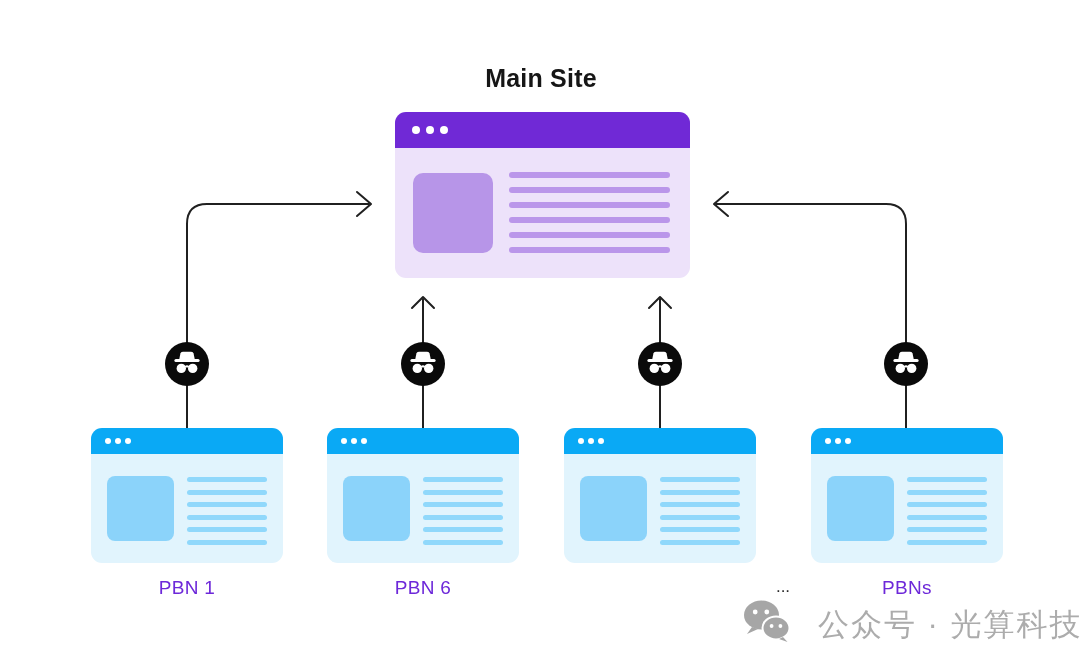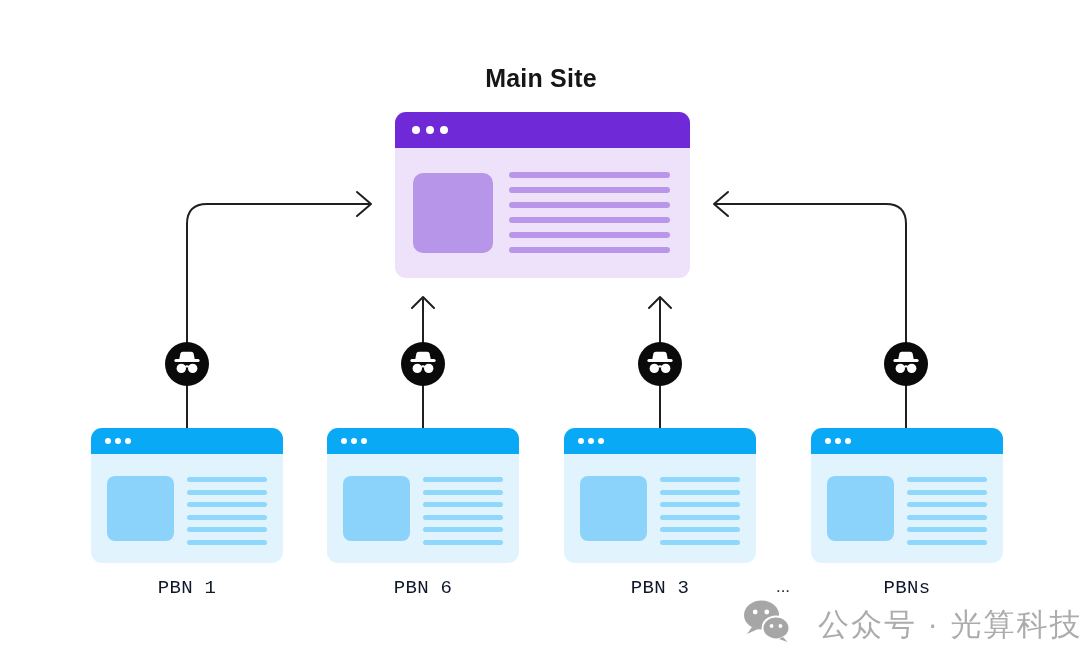--- a/index.html
+++ b/index.html
@@ -46,21 +46,21 @@
   
   .arrows{position:absolute;left:0;top:0;width:1080px;height:667px;pointer-events:none;}
 
   
   .badge{position:absolute;width:44px;height:44px;top:342px;}
   #badge-1{left:165px;} #badge-2{left:401px;} #badge-3{left:638px;} #badge-4{left:884px;}
 
   
   .pbn-label{
     position:absolute;top:577px;width:140px;text-align:center;
-    font-size:19px;color:#0f172a;letter-spacing:.3px;font-family:Liberation Mono, monospace;
+    font-size:19px;color:#6d28d9;letter-spacing:.3px;
   }
   #label-1{left:117px;} #label-2{left:353px;} #label-3{left:590px;} #label-4{left:837px;}
   .ellipsis{
     position:absolute;left:761px;top:577px;width:44px;text-align:center;
     font-size:17px;color:#2a2a2a;
   }
 
   
   .watermark{
     position:absolute;left:742px;top:599px;
@@ -230,21 +230,20 @@
           <span></span>
           <span></span>
           <span></span>
           <span></span>
       </div>
     </div>
   </div>
 
   <div class="pbn-label" id="label-1">PBN 1</div>
   <div class="pbn-label" id="label-2">PBN 6</div>
-  <div class="pbn-label" id="label-3">PBN 3</div>
   <div class="pbn-label" id="label-4">PBNs</div>
   <div class="ellipsis">...</div>
 
   <div class="watermark">
     <svg width="50" height="47" viewBox="0 0 50 47">
       <g fill="#A6A6A6">
         <ellipse cx="19.5" cy="16" rx="17.5" ry="14.5"></ellipse>
         <path d="M10,28 L5,35 L16,30 Z"></path>
       </g>
       <ellipse cx="34" cy="29" rx="13.5" ry="11.5" fill="#A6A6A6" stroke="#ffffff" stroke-width="2"></ellipse>

